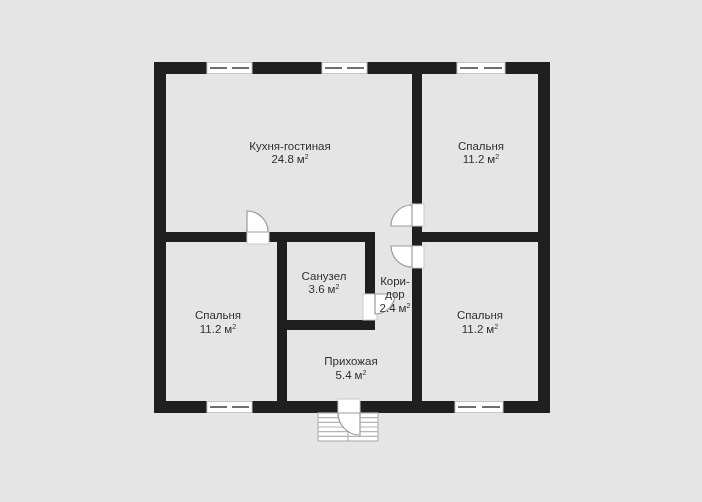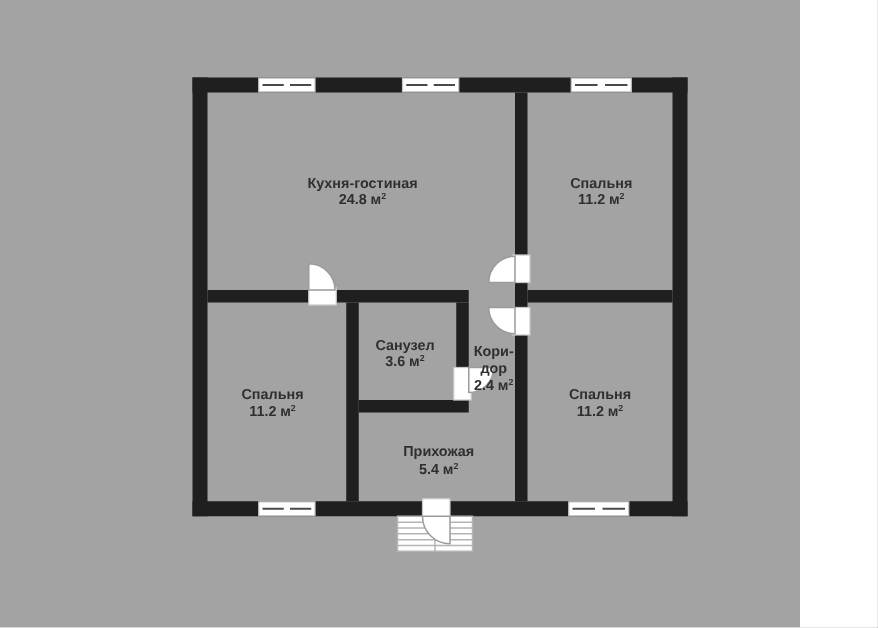--- a/index.html
+++ b/index.html
@@ -1,16 +1,16 @@
 <!DOCTYPE html>
 <html><head>
 <meta charset="utf-8">
 <style>
   html,body{margin:0;padding:0;background:#ffffff;}
-  #stage{position:relative;width:640px;height:502px;background:#a3a3a3;overflow:hidden;font-weight:bold;}
+  #stage{position:relative;width:702px;height:502px;background:#e5e5e5;overflow:hidden;}
   svg{display:block;}
   .wall{fill:#1f1f1f;stroke:none;}
   .win-frame{fill:#ffffff;stroke:#c6c6c6;stroke-width:1;}
   .win-line{stroke:#4a4a4a;stroke-width:1.6;fill:none;}
   .door-frame{fill:#ffffff;stroke:#c9c9c9;stroke-width:1;}
   .door-swing{fill:#ffffff;stroke:#9b9b9b;stroke-width:1.2;}
   .stair{fill:#ffffff;stroke:#b4b4b4;stroke-width:1.2;}
   .stair-line{stroke:#b4b4b4;stroke-width:1.2;fill:none;}
   .room-name,.room-area{font-family:"Liberation Sans",sans-serif;font-size:11.5px;fill:#2f2f2f;text-anchor:middle;}
   .sup{font-size:7px;}

